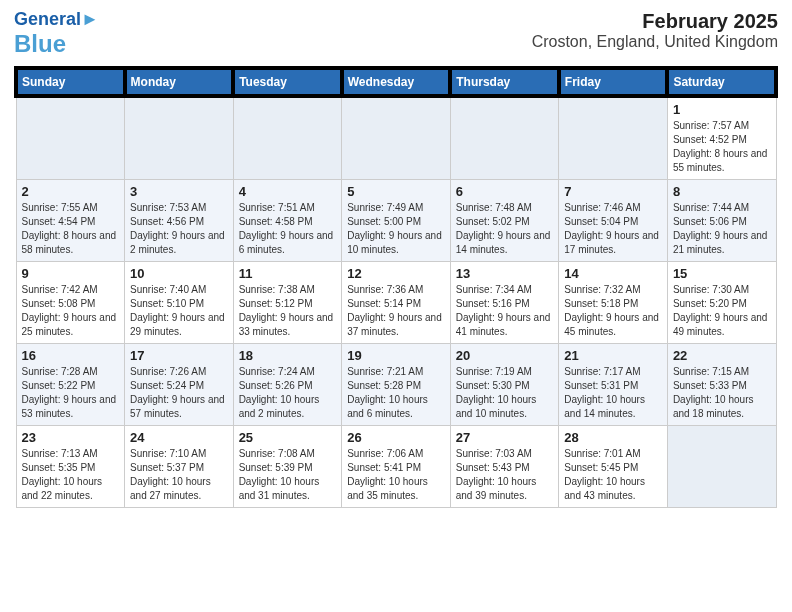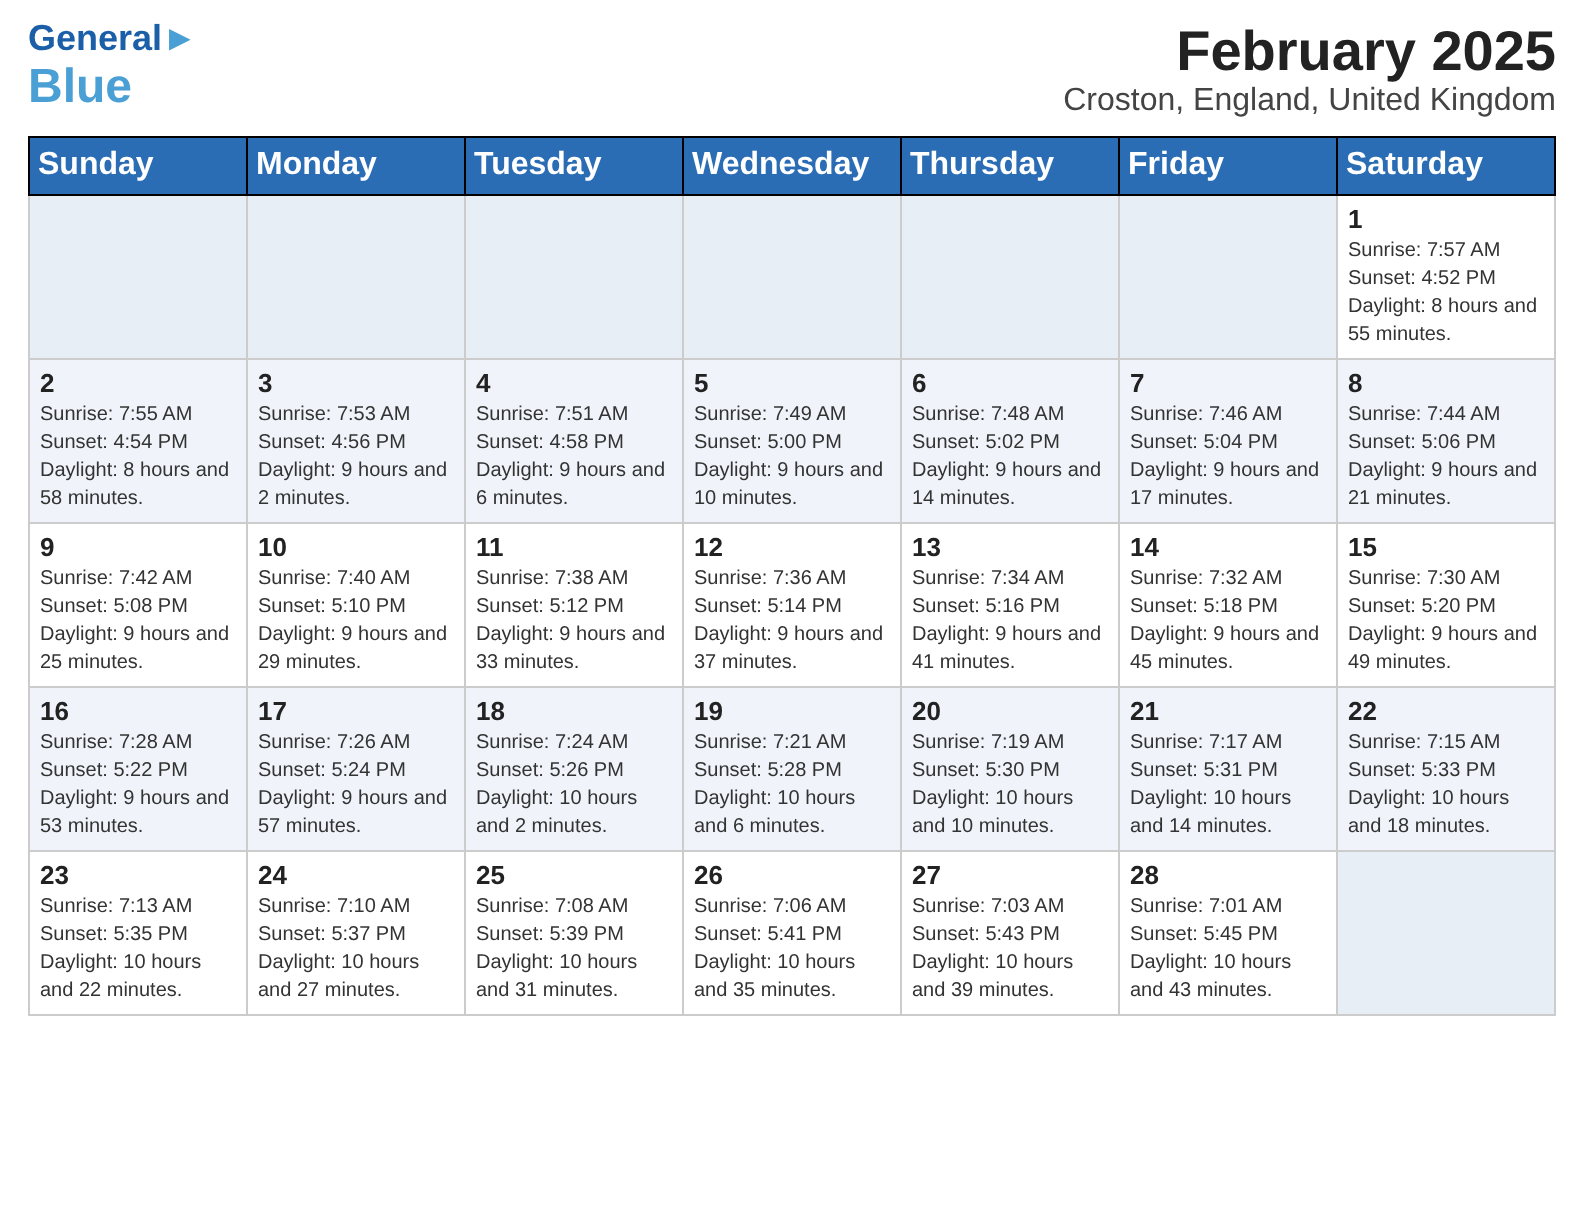--- a/index.html
+++ b/index.html
@@ -3,24 +3,24 @@
   <meta charset="utf-8">
   <style>
     * { margin: 0; padding: 0; box-sizing: border-box; }
     body { font-family: Arial, sans-serif; background: #fff; width: 792px; height: 612px; overflow: hidden; }
     .page { width: 792px; height: 472px; padding: 10px 14px; }
     .header { display: flex; justify-content: space-between; align-items: flex-start; margin-bottom: 8px; }
     .logo { display: flex; align-items: center; }
     .logo-text { font-size: 18px; font-weight: bold; color: #1a5fa8; line-height: 1.1; }
     .logo-text span { color: #4a9fd4; }
     .title-block { text-align: right; }
-    .title-block h1 { font-size: 28px; font-weight: bold; color: #222; }
+    .title-block h1 { font-size: 20px; font-weight: bold; color: #222; }
     .title-block h2 { font-size: 16px; color: #444; font-weight: normal; }
     .calendar { width: 100%; border-collapse: collapse; }
-    .calendar th { background: #2a6db5; color: #fff; font-size: 16px; font-weight: bold; padding: 5px 4px; text-align: left; border: 1px solid #000000; }
+    .calendar th { background: #2a6db5; color: #fff; font-size: 12px; font-weight: bold; padding: 5px 4px; text-align: left; border: 4px solid #000000; }
     .calendar td { width: 14.28%; vertical-align: top; padding: 4px 5px; font-size: 9.5px; color: #333; border: 1px solid #ccc; background: #fff; height: 82px; }
     .calendar tr:nth-child(even) td { background: #f0f4fa; }
     .calendar td.empty { background: #e8eef5; }
     .day-num { font-size: 13px; font-weight: bold; color: #222; margin-bottom: 2px; }
     .day-info { font-size: 10px; color: #333; line-height: 1.4; }
   </style>
 </head>
 <body>
 
 <div class="page">

